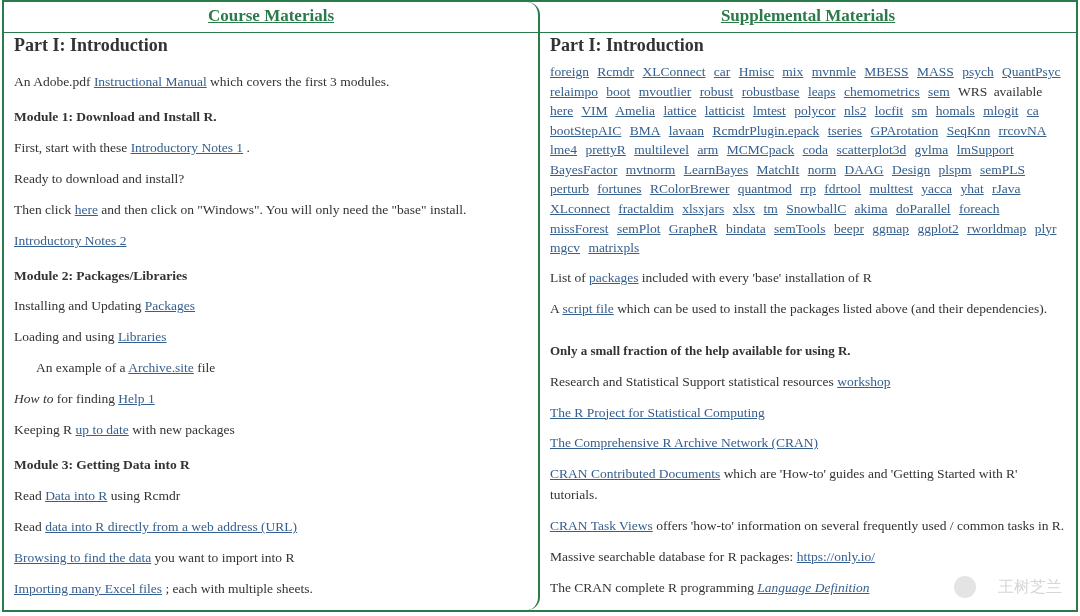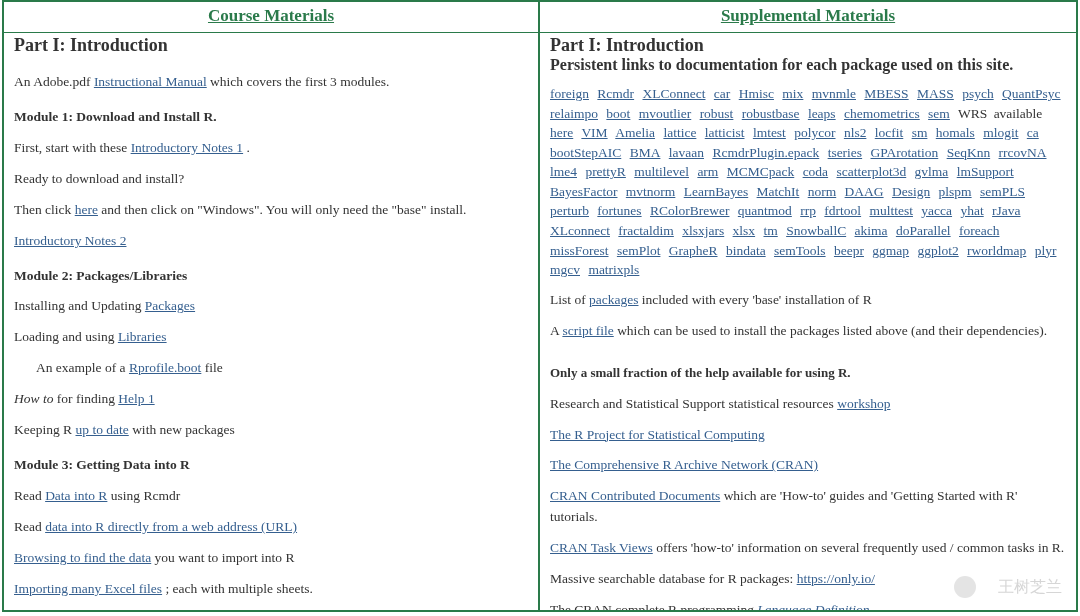--- a/index.html
+++ b/index.html
@@ -16,20 +16,21 @@
     margin: 0 2px;
     display: flex;
     height: 612px;
     box-sizing: border-box;
   }
   .col {
     flex: 1 1 50%;
     overflow: hidden;
     padding: 0 0 6px 0;
     box-sizing: border-box;
+    border-radius: 13px;
   }
   .col.left { border-right: 2px solid #2a7a4a; }
   .colhead {
     color: #2a7a4a;
     font-weight: bold;
     font-size: 17px;
     text-align: center;
     padding: 4px 0 6px 0;
     border-bottom: 1px solid #2a7a4a;
     text-decoration: underline;
@@ -124,21 +125,21 @@
       <div class="line">
         <span>Installing and Updating </span>
         <span class="link">Packages</span>
       </div>
       <div class="line">
         <span>Loading and using </span>
         <span class="link">Libraries</span>
       </div>
       <div class="line indent">
         <span>An example of a </span>
-        <span class="link">Rprofile.boot</span>
+        <span class="link">Archive.site</span>
         <span> file</span>
       </div>
       <div class="line">
         <span class="ital">How to</span>
         <span> for finding </span>
         <span class="link">Help 1</span>
       </div>
       <div class="line">
         <span>Keeping R </span>
         <span class="link">up to date</span>
@@ -163,21 +164,20 @@
         <span class="link">Importing many Excel files</span>
         <span>; each with multiple sheets.</span>
       </div>
 
     </div>
   </div>
 
   <div class="col right">
     <div class="colhead">Supplemental Materials</div>
     <div class="section-title">Part I: Introduction</div>
-    <div class="subhead">Persistent links to documentation for each package used on this site.</div>
 
     <div class="body">
 
       <div class="packages" id="pkgblock"><span class="link">foreign</span> <span class="link">Rcmdr</span> <span class="link">XLConnect</span> <span class="link">car</span> <span class="link">Hmisc</span> <span class="link">mix</span> <span class="link">mvnmle</span> <span class="link">MBESS</span> <span class="link">MASS</span> <span class="link">psych</span> <span class="link">QuantPsyc</span> <span class="link">relaimpo</span> <span class="link">boot</span> <span class="link">mvoutlier</span> <span class="link">robust</span> <span class="link">robustbase</span> <span class="link">leaps</span> <span class="link">chemometrics</span> <span class="link">sem</span> <span>  WRS available </span><span class="link">here</span> <span class="link">VIM</span> <span class="link">Amelia</span> <span class="link">lattice</span> <span class="link">latticist</span> <span class="link">lmtest</span> <span class="link">polycor</span> <span class="link">nls2</span> <span class="link">locfit</span> <span class="link">sm</span> <span class="link">homals</span> <span class="link">mlogit</span> <span class="link">ca</span> <span class="link">bootStepAIC</span> <span class="link">BMA</span> <span class="link">lavaan</span> <span class="link">RcmdrPlugin.epack</span> <span class="link">tseries</span> <span class="link">GPArotation</span> <span class="link">SeqKnn</span> <span class="link">rrcovNA</span> <span class="link">lme4</span> <span class="link">prettyR</span> <span class="link">multilevel</span> <span class="link">arm</span> <span class="link">MCMCpack</span> <span class="link">coda</span> <span class="link">scatterplot3d</span> <span class="link">gvlma</span> <span class="link">lmSupport</span> <span class="link">BayesFactor</span> <span class="link">mvtnorm</span> <span class="link">LearnBayes</span> <span class="link">MatchIt</span> <span class="link">norm</span> <span class="link">DAAG</span> <span class="link">Design</span> <span class="link">plspm</span> <span class="link">semPLS</span> <span class="link">perturb</span> <span class="link">fortunes</span> <span class="link">RColorBrewer</span> <span class="link">quantmod</span> <span class="link">rrp</span> <span class="link">fdrtool</span> <span class="link">multtest</span> <span class="link">yacca</span> <span class="link">yhat</span> <span class="link">rJava</span> <span class="link">XLconnect</span> <span class="link">fractaldim</span> <span class="link">xlsxjars</span> <span class="link">xlsx</span> <span class="link">tm</span> <span class="link">SnowballC</span> <span class="link">akima</span> <span class="link">doParallel</span> <span class="link">foreach</span> <span class="link">missForest</span> <span class="link">semPlot</span> <span class="link">GrapheR</span> <span class="link">bindata</span> <span class="link">semTools</span> <span class="link">beepr</span> <span class="link">ggmap</span> <span class="link">ggplot2</span> <span class="link">rworldmap</span> <span class="link">plyr</span> <span class="link">mgcv</span> <span class="link">matrixpls</span> </div>
 
       <div class="line">
         <span>List of </span>
         <span class="link">packages</span>
         <span> included with every 'base' installation of R</span>
       </div>

